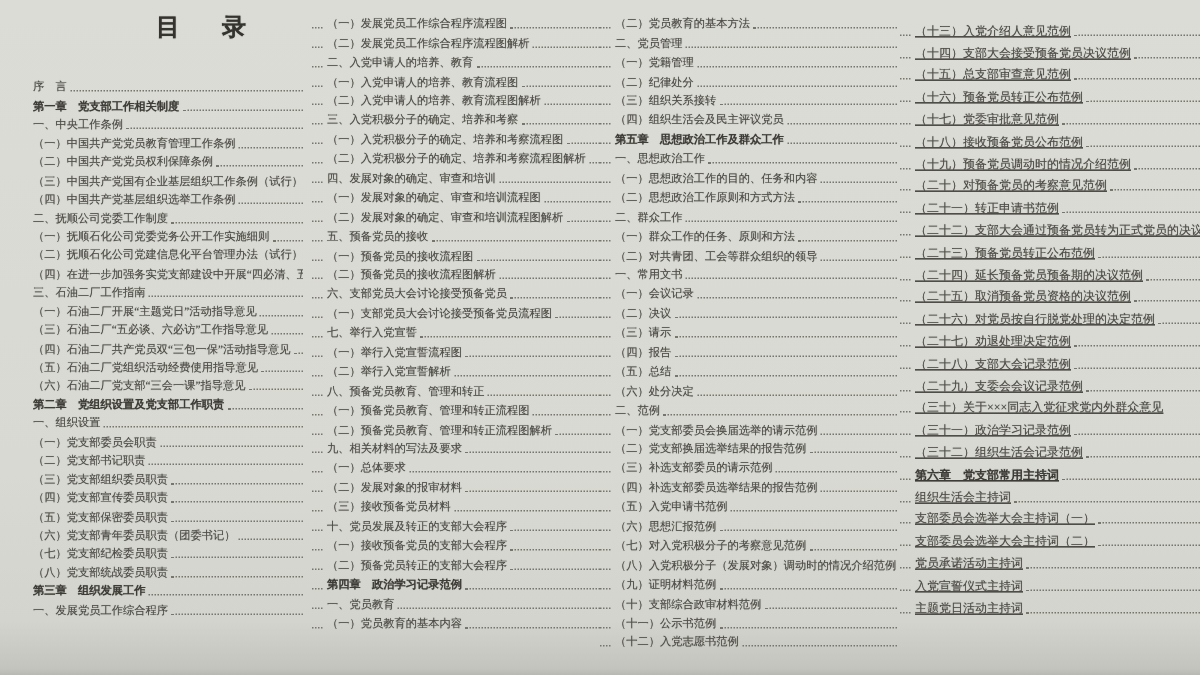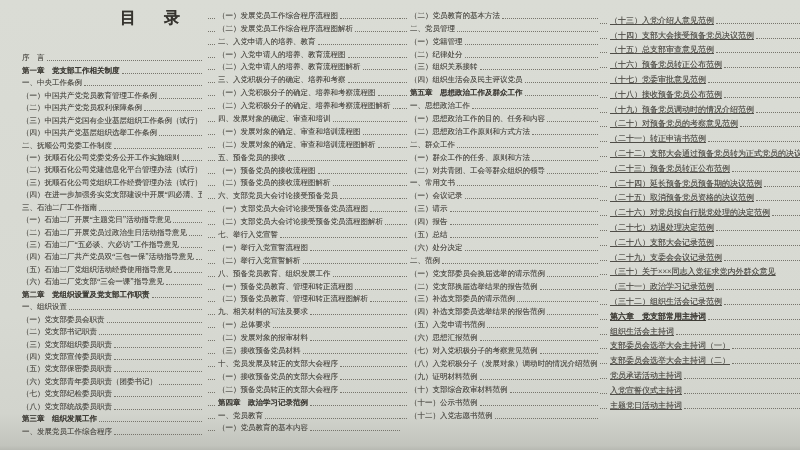--- a/index.html
+++ b/index.html
@@ -3,21 +3,21 @@
 <meta charset="utf-8">
 <style>
   html,body{margin:0;padding:0;}
   body{
     width:800px;height:450px;overflow:hidden;position:relative;
     font-family:"Liberation Serif","DejaVu Serif",serif;
     background:linear-gradient(180deg,#dadcd5 0%,#d7d9d2 70%,#d2d4cd 92%,#c2c4bd 99%,#b7b9b2 100%);
   }
   .page{position:absolute;inset:0;}
   .toc-title{
-    position:absolute;left:120px;top:8px;
+    position:absolute;left:104px;top:8px;
     font-size:16px;font-weight:700;color:#35332e;letter-spacing:6px;
     text-shadow:0 0 .6px rgba(50,48,44,.7);
   }
   .col{position:absolute;display:flex;flex-direction:column;}
   #col1{left:22px;top:51px;width:180px;}
   #col2{left:208px;top:8px;width:192px;}
   #col3{left:400px;top:8px;width:198px;text-align:right;}
   #col4{left:600px;top:11px;width:200px;}
   .entry{
     display:flex;align-items:flex-end;overflow:hidden;
@@ -77,39 +77,32 @@
         <span class="t">二、抚顺公司党委工作制度</span>
         <span class="leader"></span>
       </div>
       <div class="entry">
         <span class="t">（一）抚顺石化公司党委党务公开工作实施细则</span>
         <span class="leader"></span>
       </div>
       <div class="entry">
         <span class="t">（二）抚顺石化公司党建信息化平台管理办法（试行）</span>
       </div>
-      <div class="entry">
-        <span class="t">（三）抚顺石化公司党组织工作经费管理办法（试行）</span>
-      </div>
       <div class="entry cut">
         <span class="t">（四）在进一步加强务实党支部建设中开展“四必清、五</span>
       </div>
       <div class="entry">
         <span class="t">三、石油二厂工作指南</span>
         <span class="leader"></span>
       </div>
       <div class="entry">
         <span class="t">（一）石油二厂开展“主题党日”活动指导意见</span>
         <span class="leader"></span>
       </div>
       <div class="entry">
-        <span class="t">（二）石油二厂开展党员过政治生日活动指导意见</span>
-        <span class="leader"></span>
-      </div>
-      <div class="entry">
         <span class="t">（三）石油二厂“五必谈、六必访”工作指导意见</span>
         <span class="leader"></span>
       </div>
       <div class="entry">
         <span class="t">（四）石油二厂共产党员双“三包一保”活动指导意见</span>
         <span class="leader"></span>
       </div>
       <div class="entry">
         <span class="t">（五）石油二厂党组织活动经费使用指导意见</span>
         <span class="leader"></span>
@@ -226,37 +219,33 @@
       </div>
       <div class="entry">
         <span class="t">六、支部党员大会讨论接受预备党员</span>
         <span class="leader"></span>
       </div>
       <div class="entry">
         <span class="t">（一）支部党员大会讨论接受预备党员流程图</span>
         <span class="leader"></span>
       </div>
       <div class="entry">
-        <span class="t">（二）支部党员大会讨论接受预备党员流程图解析</span>
-        <span class="leader"></span>
-      </div>
-      <div class="entry">
         <span class="t">七、举行入党宣誓</span>
         <span class="leader"></span>
       </div>
       <div class="entry">
         <span class="t">（一）举行入党宣誓流程图</span>
         <span class="leader"></span>
       </div>
       <div class="entry">
         <span class="t">（二）举行入党宣誓解析</span>
         <span class="leader"></span>
       </div>
       <div class="entry">
-        <span class="t">八、预备党员教育、组织发展工作</span>
+        <span class="t">八、预备党员教育、管理和转正</span>
         <span class="leader"></span>
       </div>
       <div class="entry">
         <span class="t">（一）预备党员教育、管理和转正流程图</span>
         <span class="leader"></span>
       </div>
       <div class="entry">
         <span class="t">（二）预备党员教育、管理和转正流程图解析</span>
         <span class="leader"></span>
       </div>
@@ -353,20 +342,24 @@
       <div class="entry">
         <span class="t">（二）对共青团、工会等群众组织的领导</span>
         <span class="leader"></span>
       </div>
       <div class="entry">
         <span class="t">一、常用文书</span>
         <span class="leader"></span>
       </div>
       <div class="entry">
         <span class="t">（一）会议记录</span>
+        <span class="leader"></span>
+      </div>
+      <div class="entry">
+        <span class="t">（二）决议</span>
         <span class="leader"></span>
       </div>
       <div class="entry">
         <span class="t">（三）请示</span>
         <span class="leader"></span>
       </div>
       <div class="entry">
         <span class="t">（四）报告</span>
         <span class="leader"></span>
       </div>

